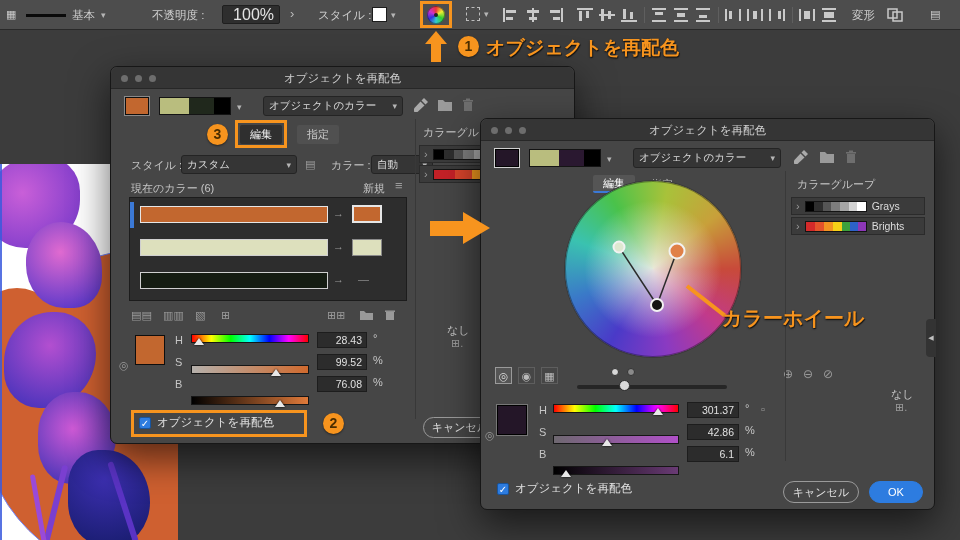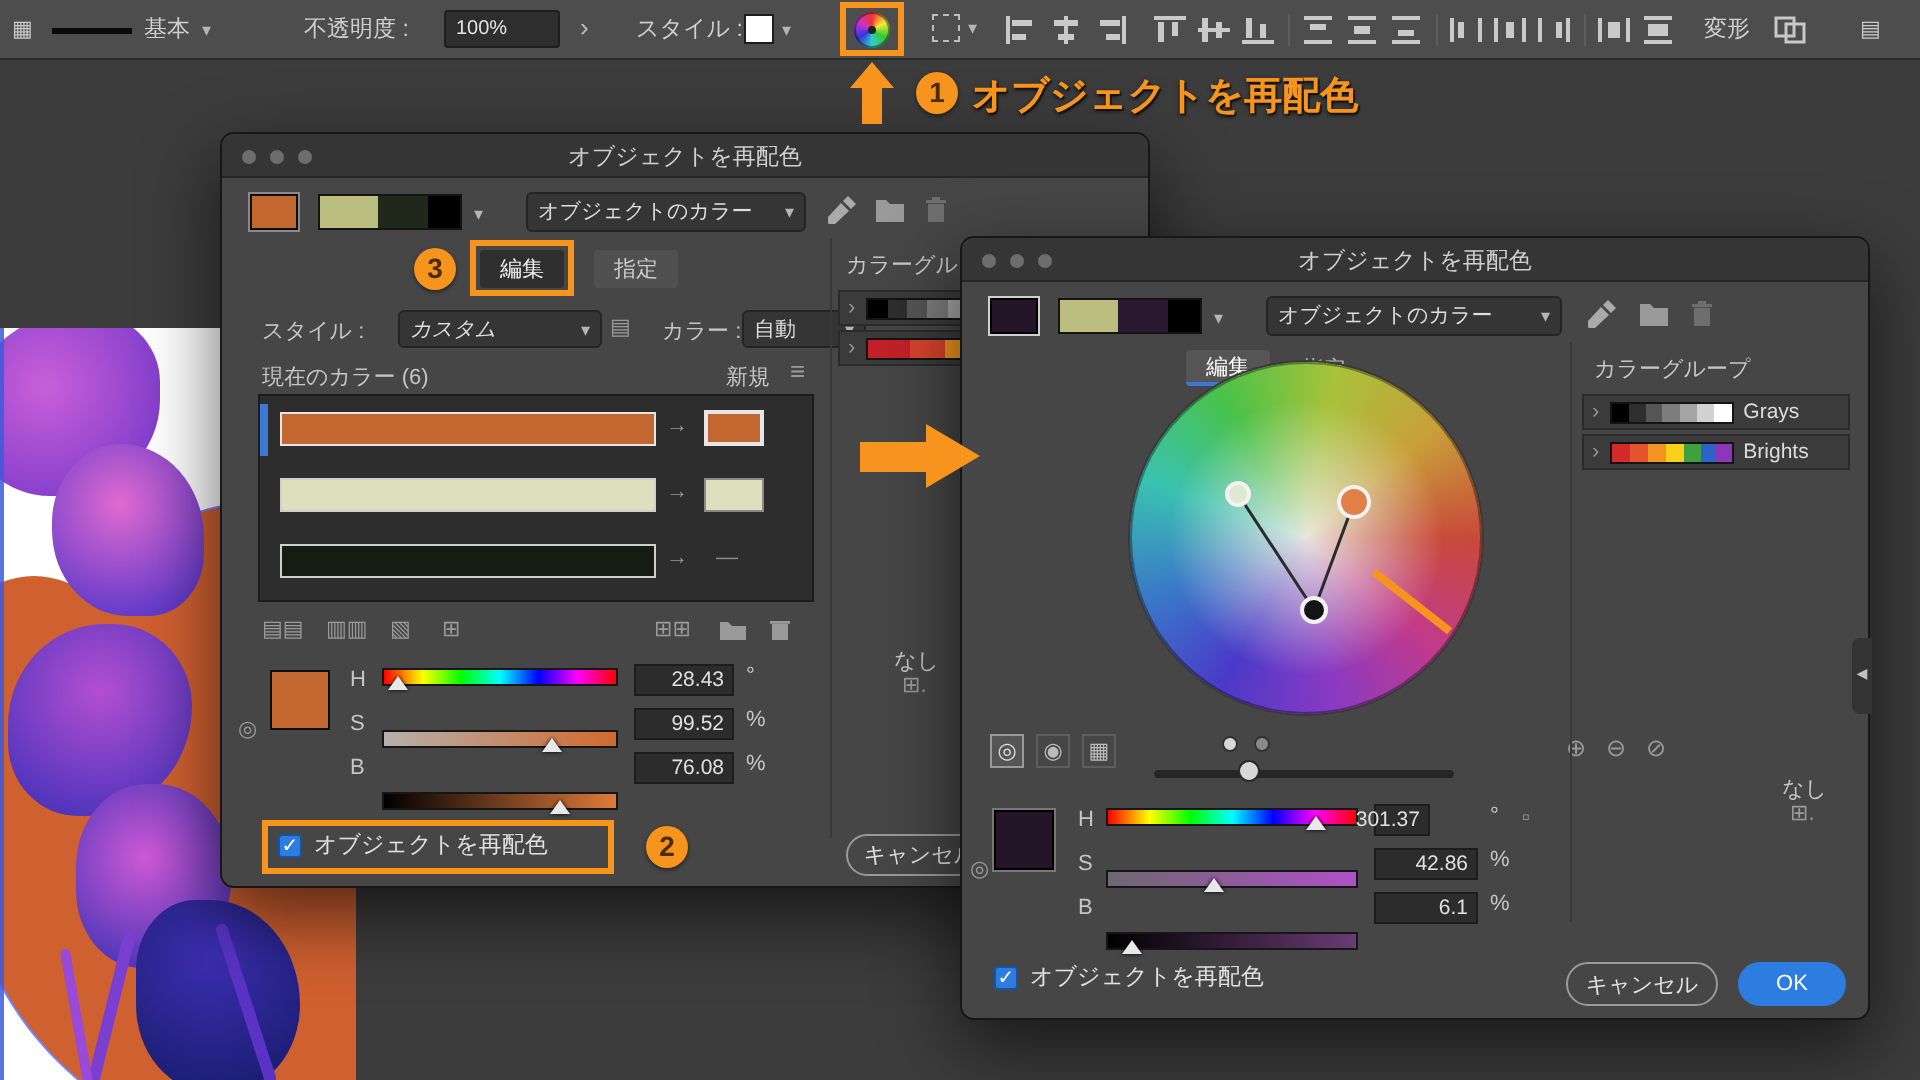--- a/index.html
+++ b/index.html
@@ -5,21 +5,21 @@
   html,body{margin:0;padding:0;background:#222;}
   *{box-sizing:border-box;font-family:"Liberation Sans","DejaVu Sans",sans-serif;}
   #stage{position:relative;width:960px;height:540px;background:#3c3c3c;overflow:hidden;}
   .abs{position:absolute;}
   
   #toolbar{position:absolute;left:0;top:0;width:960px;height:30px;background:#4d4d4d;border-bottom:1px solid #292929;}
   .tlbl{font-size:11.5px;color:#cfcfcf;line-height:14px;}
   .chev{color:#b5b5b5;font-size:9px;line-height:10px;}
   .ticon svg{fill:#c9c9c9;display:block;}
   .tsep{position:absolute;top:7px;width:1px;height:16px;background:#5f5f5f;}
-  .tinput{background:#2e2e2e;border:1px solid #1f1f1f;border-radius:2px;color:#e3e3e3;font-size:10px;display:flex;align-items:center;padding:0 5px;}
+  .tinput{background:#2e2e2e;border:1px solid #1f1f1f;border-radius:2px;color:#e3e3e3;font-size:16px;display:flex;align-items:center;padding:0 5px;justify-content:flex-end;}
   
   .dialog{position:absolute;background:#464646;border:1px solid #171717;border-radius:7px;box-shadow:0 14px 38px rgba(0,0,0,.6);}
   .titlebar{position:absolute;left:0;top:0;right:0;height:22px;background:#353535;border-bottom:1px solid #272727;border-radius:7px 7px 0 0;}
   .titletext{position:absolute;left:0;right:0;top:4px;text-align:center;font-size:11.5px;color:#cfcfcf;}
   .macdot{position:absolute;top:8px;width:7px;height:7px;border-radius:50%;background:#6d6d6d;}
   .lbl{font-size:11px;color:#c6c6c6;}
   .dd{background:#353535;border:1px solid #242424;border-radius:3px;color:#dedede;font-size:10.5px;display:flex;align-items:center;justify-content:space-between;padding:0 5px;}
   .tab{font-size:11px;display:flex;align-items:center;justify-content:center;border-radius:2px;}
   .vbox{background:#2c2c2c;border:1px solid #1d1d1d;color:#e0e0e0;font-size:10.5px;display:flex;align-items:center;justify-content:flex-end;padding:0 4px;}
   .track{position:relative;height:9px;border:1px solid #161616;}
@@ -248,21 +248,21 @@
           <rect x="6" y="0.5" width="4" height="1.5" fill="#6e6e6e"></rect>
         </svg>
       </span>
 
     <span class="anno-disc" style="left:96px;top:57px;">3</span>
     <div class="anno-box" style="left:124px;top:53px;width:52px;height:28px;"></div>
     <div class="abs tab" style="left:129px;top:58px;width:42px;height:19px;background:#2f2f2f;color:#f0f0f0;">編集</div>
     <div class="abs tab" style="left:186px;top:58px;width:42px;height:19px;background:#505050;color:#cccccc;">指定</div>
 
     <span class="abs lbl" style="left:20px;top:91px;">スタイル :</span>
-    <div class="abs dd" style="left:88px;top:88px;width:102px;height:19px;font-style:italic;">
+    <div class="abs dd" style="left:70px;top:88px;width:116px;height:19px;">
       <span>カスタム</span>
       <span class="chev">▾</span>
     </div>
     <span class="abs gicon" style="left:194px;top:91px;">▤</span>
     <span class="abs lbl" style="left:220px;top:91px;">カラー :</span>
     <div class="abs dd" style="left:260px;top:88px;width:62px;height:19px;">
       <span>自動</span>
       <span class="chev">▾</span>
     </div>
 
@@ -421,21 +421,21 @@
     <span class="abs gicon" style="left:322px;top:249px;font-size:12px;">⊖</span>
     <span class="abs gicon" style="left:342px;top:249px;font-size:12px;">⊘</span>
 
     <div class="abs" style="left: 16px; top: 286px; width: 30px; height: 30px; border: 1px solid rgb(0, 0, 0); outline: rgb(119, 119, 119) solid 1px; background: rgb(36, 22, 40);"></div>
     <span class="abs gicon" style="left:4px;top:310px;">◎</span>
 
     <span class="abs lbl" style="left:58px;top:285px;">H</span>
     <div class="abs track hue" style="left:72px;top:285px;width:126px;">
       <div class="handle" style="left: 83.7139%;"></div>
     </div>
-    <div class="abs vbox" style="left:206px;top:283px;width:28px;height:16px;text-align:center;">
+    <div class="abs vbox" style="left:206px;top:283px;width:52px;height:16px;text-align:center;">
         <span>301.37</span>
       </div>
     <span class="abs lbl" style="left:264px;top:283px;">°</span>
     <span class="abs gicon" style="left:280px;top:284px;">▫</span>
 
     <span class="abs lbl" style="left:58px;top:307px;">S</span>
     <div class="abs track" style="left:72px;top:307px;width:126px;background:linear-gradient(90deg,#6e6870,#b050c8);">
       <div class="handle" style="left: 42.86%;"></div>
     </div>
     <div class="abs vbox" style="left:206px;top:305px;width:52px;height:16px;">
@@ -480,14 +480,15 @@
   <div class="anno-box" style="left:420px;top:1px;width:32px;height:27px;z-index:40;"></div>
   <div class="abs" style="left:425px;top:31px;width:0;height:0;border-left:11px solid transparent;border-right:11px solid transparent;border-bottom:13px solid #f7941e;z-index:40;"></div>
   <div class="abs" style="left:431px;top:43px;width:10px;height:19px;background:#f7941e;z-index:40;"></div>
   <span class="anno-disc" style="left:458px;top:36px;z-index:40;">1</span>
   <span class="anno-text" style="left:486px;top:35px;z-index:40;">オブジェクトを再配色</span>
 
   <div class="abs" style="left:430px;top:221px;width:33px;height:15px;background:#f7941e;z-index:40;"></div>
   <div class="abs" style="left:463px;top:212px;width:0;height:0;border-top:16px solid transparent;border-bottom:16px solid transparent;border-left:27px solid #f7941e;z-index:40;"></div>
 
   <div class="abs" style="left:687px;top:284px;width:48px;height:4px;background:#f7941e;transform:rotate(38deg);transform-origin:left center;z-index:40;"></div>
+  <span class="anno-text" style="left:722px;top:305px;font-size:20px;z-index:40;">カラーホイール</span>
 
 </div>
 
 </body></html>

